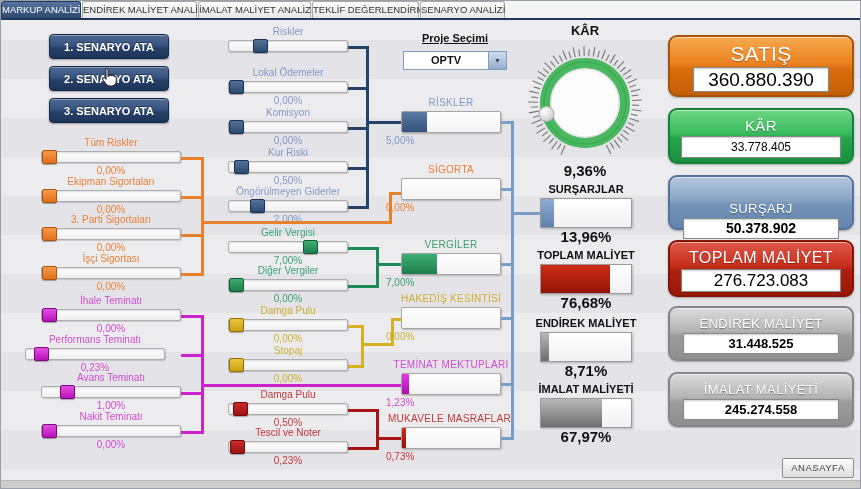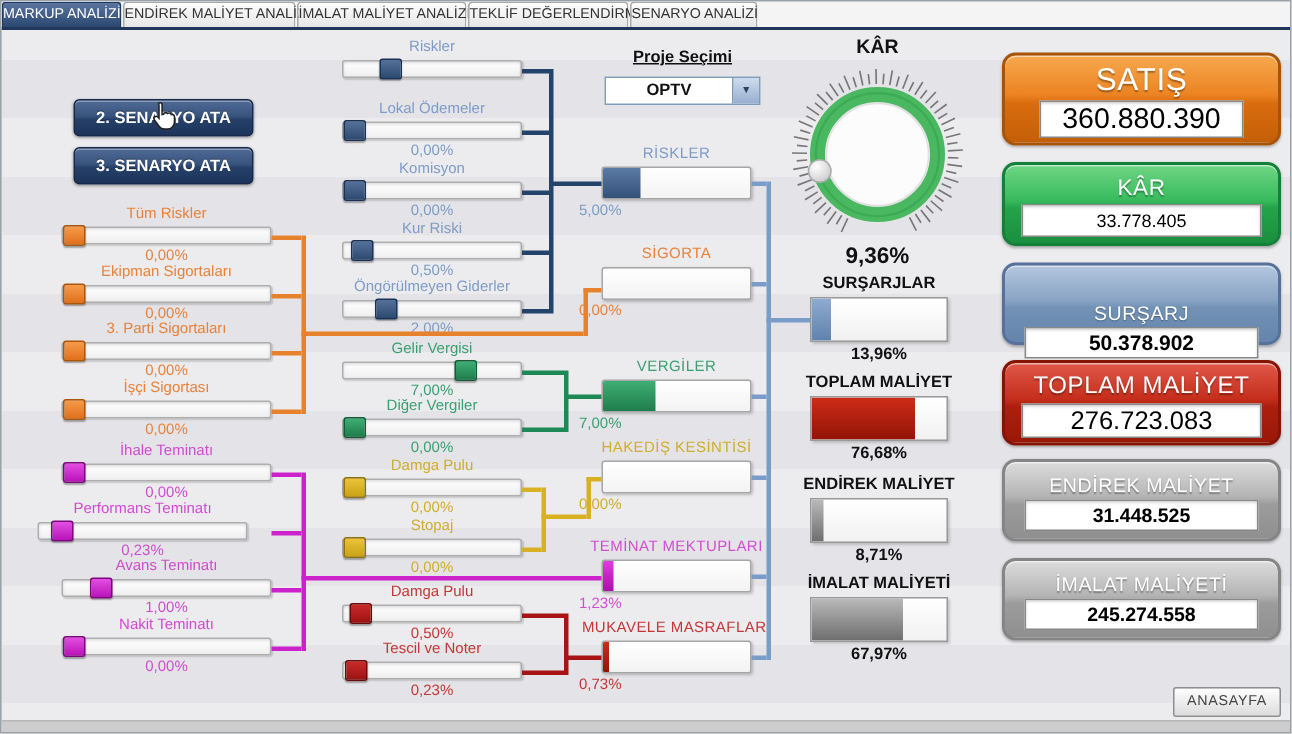--- a/index.html
+++ b/index.html
@@ -63,21 +63,21 @@
   .fill-magenta{background:linear-gradient(#e23ae2,#ab0fab);}
   .fill-red{background:linear-gradient(#cd2c17,#931407);}
   .fill-steel{background:linear-gradient(#8fabd0,#5f82ad);}
   .fill-gray{background:linear-gradient(#b9b9b9,#6e6e6e);}
   
   .sbar{position:absolute;left:525px;width:120px;}
   .sb-label{height:13px;line-height:13px;font-size:11px;font-weight:bold;color:#111;text-align:center;white-space:nowrap;}
   .sb-bar{position:relative;width:92px;height:30px;margin:2px auto 2px auto;border:1px solid #9a9a9a;
        background:linear-gradient(#ffffff,#f1f1f1);box-shadow:1px 1px 2px rgba(0,0,0,.22);overflow:hidden;}
   .sb-fill{position:absolute;left:0;top:0;bottom:0;}
-  .sb-value{height:13px;line-height:13px;font-size:11px;font-weight:bold;color:#111;text-align:center;}
+  .sb-value{height:13px;line-height:13px;font-size:15px;font-weight:bold;color:#111;text-align:center;}
   
   .dial-title{position:absolute;left:524px;top:22px;width:120px;text-align:center;font-size:13px;
        font-weight:bold;color:#111;}
   .dial-value{position:absolute;left:524px;top:161px;width:120px;text-align:center;font-size:15px;
        font-weight:bold;color:#111;}
   
   .prj-label{position:absolute;left:402px;top:31px;width:104px;text-align:center;font-size:11px;
        font-weight:bold;color:#111;text-decoration:underline;}
   .prj-select{position:absolute;left:402px;top:50px;width:104px;height:19px;border:1px solid #7f9db9;
        background:#fff;display:flex;}
@@ -112,20 +112,21 @@
 <div id="app">
 
   <div id="tabbar">
     <div class="tab active" style="width:80px">MARKUP ANALİZİ</div>
     <div class="tab" style="width:115px">ENDİREK MALİYET ANALİZİ</div>
     <div class="tab" style="width:113px">İMALAT MALİYET ANALİZİ</div>
     <div class="tab" style="width:107px">TEKLİF DEĞERLENDİRME</div>
     <div class="tab" style="width:85px">SENARYO ANALİZİ</div>
   </div>
 
+  <div class="scn-btn" style="top:33px">1. SENARYO ATA</div>
   <div class="scn-btn" style="top:65px">2. SENARYO ATA</div>
   <div class="scn-btn" style="top:97px">3. SENARYO ATA</div>
 
   <div id="cursor">
     <svg width="20" height="22" viewBox="0 0 24 28">
       <path d="M9 2c1 0 1.8.8 1.8 1.8V12l1.2-.3c.2-.8 1-1.4 1.9-1.4.6 0 1.2.3 1.6.7.3-.2.7-.4 1.2-.4.9 0 1.6.6 1.9 1.3.2-.1.5-.1.7-.1 1.1 0 2 .9 2 2v4.4c0 3.3-2.7 6-6 6h-2.3c-1.9 0-3.7-.9-4.8-2.4l-3.9-5.2c-.6-.8-.5-2 .3-2.7.8-.7 2-.6 2.7.2l.9 1V3.8C7.2 2.8 8 2 9 2z" fill="#ffffff" stroke="#222" stroke-width="1.3"></path>
     </svg>
   </div>
 
   <div class="sl w-left orange" style="left:30px;top:136px">

